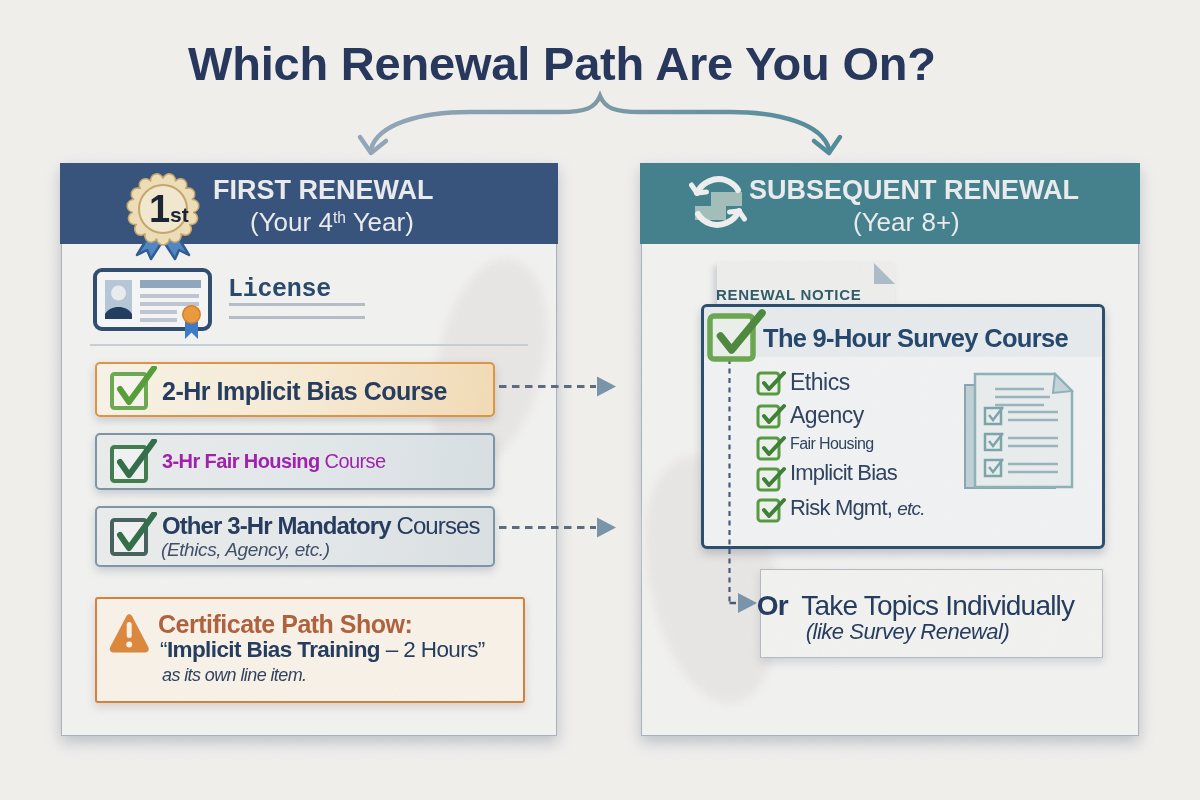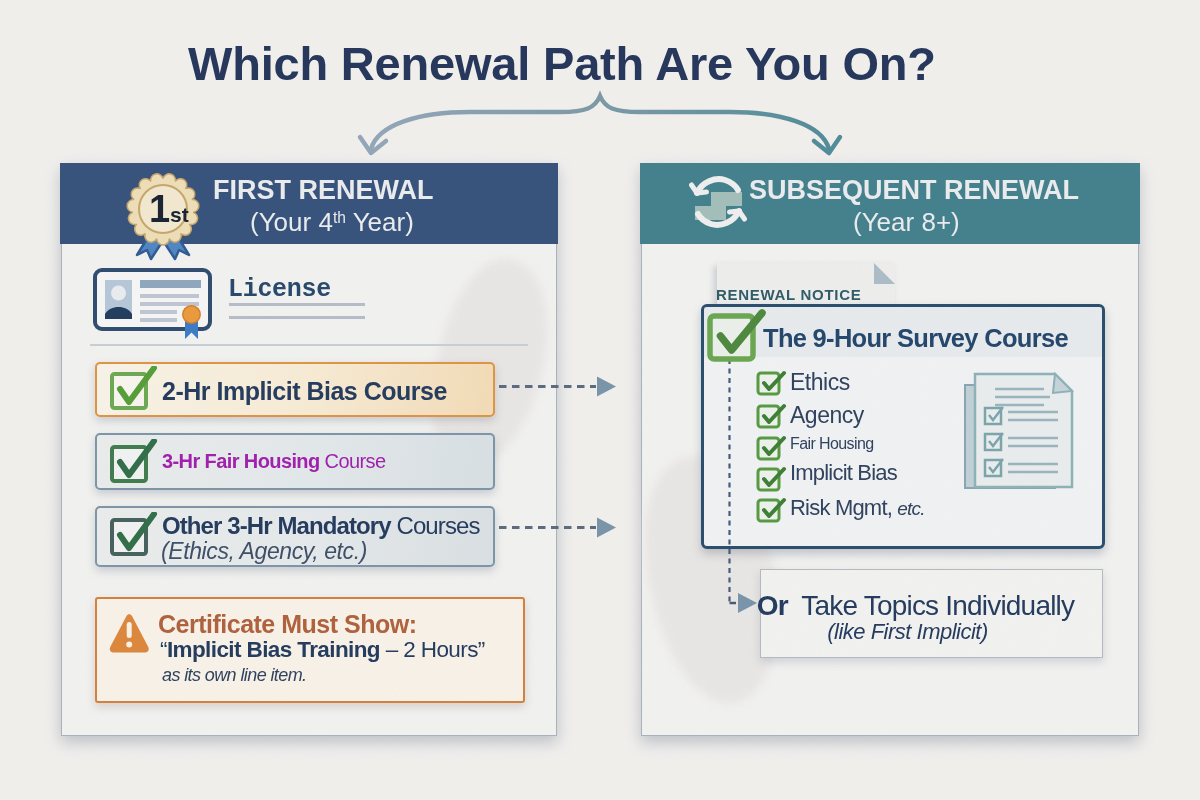--- a/index.html
+++ b/index.html
@@ -60,42 +60,42 @@
 <div class="abs" style="left:229px;top:316px;width:136px;height:3px;background:#b9bfca;"></div>
 <div class="abs" style="left:90px;top:344px;width:438px;height:2px;background:#ccd1d6;"></div>
 
 <div class="abs" style="left:95px;top:362px;width:400px;height:55px;border:2.5px solid #e2953f;border-radius:5px;box-sizing:border-box;background:linear-gradient(100deg,#fdf8ec 0%,#fcefd6 55%,#f8dfb8 100%);box-shadow:0 4px 8px rgba(110,120,140,0.3);"></div>
 <div class="abs" style="left:95px;top:433px;width:400px;height:57px;border:2.5px solid #7d96a8;border-radius:5px;box-sizing:border-box;background:linear-gradient(100deg,#eff1ef 0%,#e7ecee 55%,#dbe4e6 100%);box-shadow:0 4px 8px rgba(110,120,140,0.3);"></div>
 <div class="abs" style="left:95px;top:506px;width:400px;height:61px;border:2.5px solid #7d96a8;border-radius:5px;box-sizing:border-box;background:linear-gradient(100deg,#eff1ef 0%,#e9edee 55%,#dde4e6 100%);box-shadow:0 4px 8px rgba(110,120,140,0.3);"></div>
 
 <div class="abs" style="left:162px;top:379px;font-size:25px;font-weight:bold;color:#21395c;letter-spacing:-0.5px;">2-Hr Implicit Bias Course</div>
 <div class="abs" style="left:162px;top:451px;font-size:20px;color:#a21caf;letter-spacing:-0.6px;"><b>3-Hr Fair Housing</b> Course</div>
 <div class="abs" style="left:162px;top:514px;font-size:24px;color:#21395c;letter-spacing:-0.9px;"><b>Other 3-Hr Mandatory</b> Courses</div>
-<div class="abs" style="left:161px;top:540px;font-size:23px;font-style:italic;color:#3c4d66;letter-spacing:-0.4px;text-align:right;">(Ethics, Agency, etc.)</div>
+<div class="abs" style="left:161px;top:540px;font-size:19px;font-style:italic;color:#3c4d66;letter-spacing:-0.4px;text-align:right;">(Ethics, Agency, etc.)</div>
 
 <svg class="abs" style="left:108px;top:366px;" width="52" height="48" viewBox="0 0 52 48">
   <rect x="4" y="8" width="34" height="34" rx="2.5" fill="rgba(255,255,255,0.45)" stroke="#6cab51" stroke-width="4"></rect>
   <path d="M 12 23 L 21 36 L 46 2" fill="none" stroke="#55a035" stroke-width="6" stroke-linecap="round" stroke-linejoin="round"></path>
 </svg>
 <svg class="abs" style="left:108px;top:439px;" width="52" height="48" viewBox="0 0 52 48">
   <rect x="4" y="8" width="34" height="34" rx="2.5" fill="rgba(255,255,255,0.45)" stroke="#3d7d4c" stroke-width="4"></rect>
   <path d="M 12 23 L 21 36 L 46 2" fill="none" stroke="#2e6e46" stroke-width="6" stroke-linecap="round" stroke-linejoin="round"></path>
 </svg>
 <svg class="abs" style="left:108px;top:512px;" width="52" height="48" viewBox="0 0 52 48">
   <rect x="4" y="8" width="34" height="34" rx="2.5" fill="rgba(255,255,255,0.45)" stroke="#44605c" stroke-width="4"></rect>
   <path d="M 12 23 L 21 36 L 46 2" fill="none" stroke="#2e6e46" stroke-width="6" stroke-linecap="round" stroke-linejoin="round"></path>
 </svg>
 
 <div class="abs" style="left:95px;top:597px;width:430px;height:106px;border:2.5px solid #d8813b;border-radius:3px;background:#fdf7ec;box-sizing:border-box;box-shadow:0 4px 8px rgba(140,120,100,0.25);"></div>
 <svg class="abs" style="left:107px;top:609px;" width="44" height="48" viewBox="0 0 44 48">
   <path d="M 19.5 7 C 21 4.5 23.5 4.5 25 7 L 41 37.5 C 42.8 40.8 41.2 43.5 37.5 43.5 L 7 43.5 C 3.3 43.5 1.7 40.8 3.5 37.5 Z" fill="#e0873a"></path>
   <rect x="19.7" y="13" width="5" height="16" rx="2.5" fill="#fdf6ea"></rect>
   <circle cx="22.2" cy="35.5" r="3" fill="#fdf6ea"></circle>
 </svg>
-<div class="abs" style="left:158px;top:612px;font-size:25px;font-weight:bold;color:#b2603a;letter-spacing:-0.5px;">Certificate Must Show:</div>
+<div class="abs" style="left:158px;top:612px;font-size:25px;font-weight:bold;color:#b2603a;letter-spacing:-0.5px;">Certificate Path Show:</div>
 <div class="abs" style="left:160px;top:639px;font-size:22.5px;color:#21395c;letter-spacing:-0.6px;">“<b>Implicit Bias Training</b> – 2 Hours”</div>
 <div class="abs" style="left:162px;top:666px;font-size:18px;font-style:italic;color:#2c3f5c;letter-spacing:-0.6px;">as its own line item.</div>
 
 <svg class="abs" style="left:497px;top:374px;" width="122" height="26" viewBox="0 0 122 26">
   <line x1="2" y1="12.5" x2="99" y2="12.5" stroke="#5a6b7d" stroke-width="3.2" stroke-dasharray="7.5 5.5"></line>
   <polygon points="100,2.5 119,12.5 100,22.5" fill="#7a95ab"></polygon>
 </svg>
 <svg class="abs" style="left:497px;top:515px;" width="122" height="26" viewBox="0 0 122 26">
   <line x1="2" y1="12.5" x2="99" y2="12.5" stroke="#5a6b7d" stroke-width="3.2" stroke-dasharray="7.5 5.5"></line>
   <polygon points="100,2.5 119,12.5 100,22.5" fill="#7a95ab"></polygon>
@@ -187,21 +187,21 @@
       <line x1="48" y1="52" x2="98" y2="52"></line>
     <line x1="48" y1="70" x2="98" y2="70"></line>
       <line x1="48" y1="78" x2="98" y2="78"></line>
     <line x1="48" y1="96" x2="98" y2="96"></line>
       <line x1="48" y1="104" x2="98" y2="104"></line>
   </g>
 </svg>
 
 <div class="abs" style="left:760px;top:569px;width:343px;height:89px;border:1.5px solid #b6bcc4;background:#f7f7f5;box-sizing:border-box;box-shadow:0 4px 8px rgba(110,120,140,0.25);"></div>
 <div class="abs" style="left:744px;top:592px;width:343px;text-align:center;font-size:28px;color:#21395c;letter-spacing:-0.8px;"><b>Or</b>&nbsp; Take Topics Individually</div>
-<div class="abs" style="left:736px;top:621px;width:343px;text-align:center;font-size:22px;font-style:italic;color:#21395c;letter-spacing:-0.5px;">(like First Implicit)</div>
+<div class="abs" style="left:736px;top:621px;width:343px;text-align:center;font-size:22px;font-style:italic;color:#21395c;letter-spacing:-0.5px;">(like Survey Renewal)</div>
 
 <svg class="abs" style="left:0;top:0;pointer-events:none;" width="1200" height="800">
   <filter id="paper">
     <feTurbulence type="fractalNoise" baseFrequency="0.9" numOctaves="2" seed="7"></feTurbulence>
     <feColorMatrix type="matrix" values="0 0 0 0 0.25  0 0 0 0 0.25  0 0 0 0 0.3  0.8 0.8 0.8 0 0"></feColorMatrix>
   </filter>
   <rect width="1200" height="800" filter="url(#paper)" opacity="0.05"></rect>
 </svg>
 
 </body></html>

